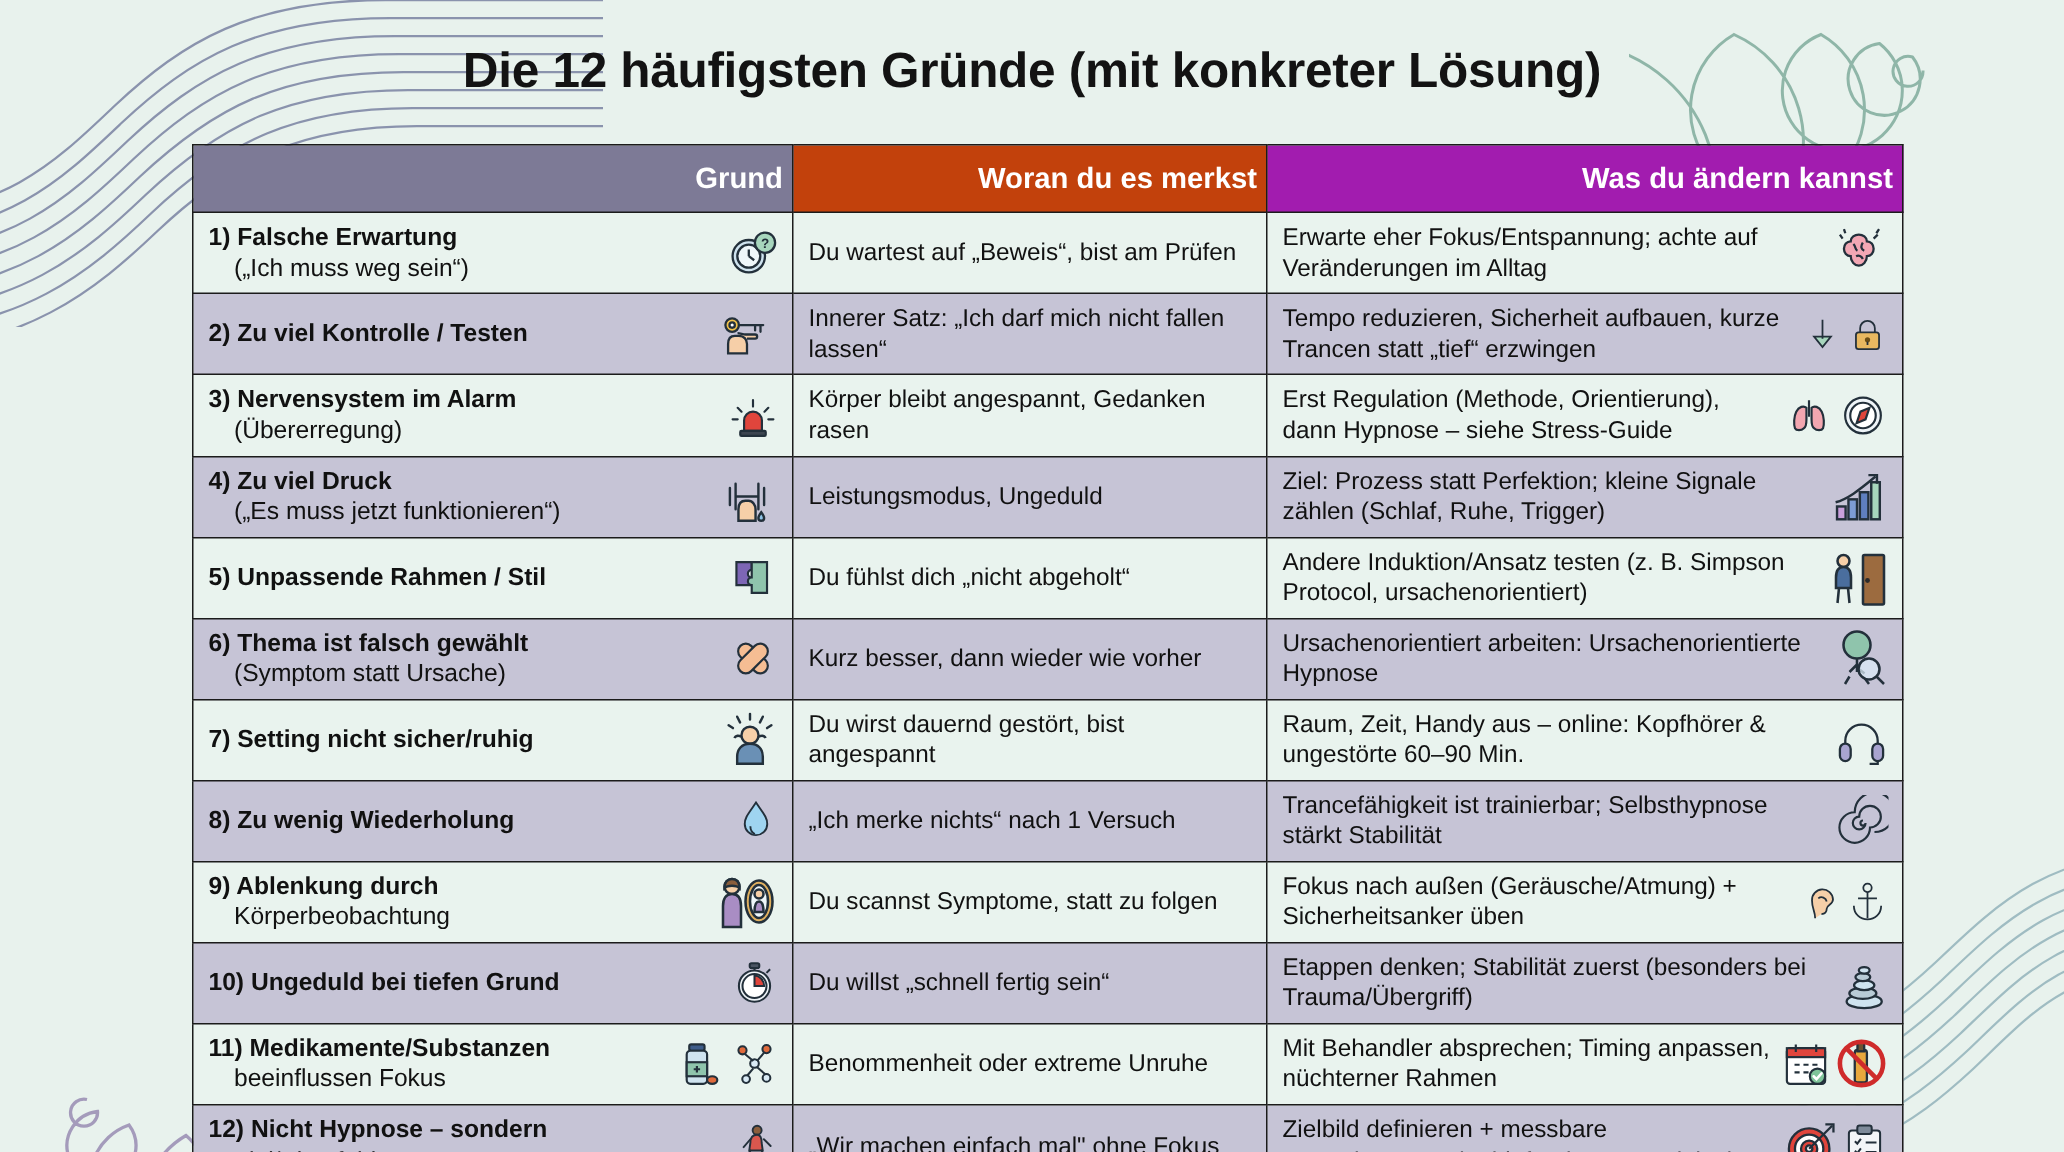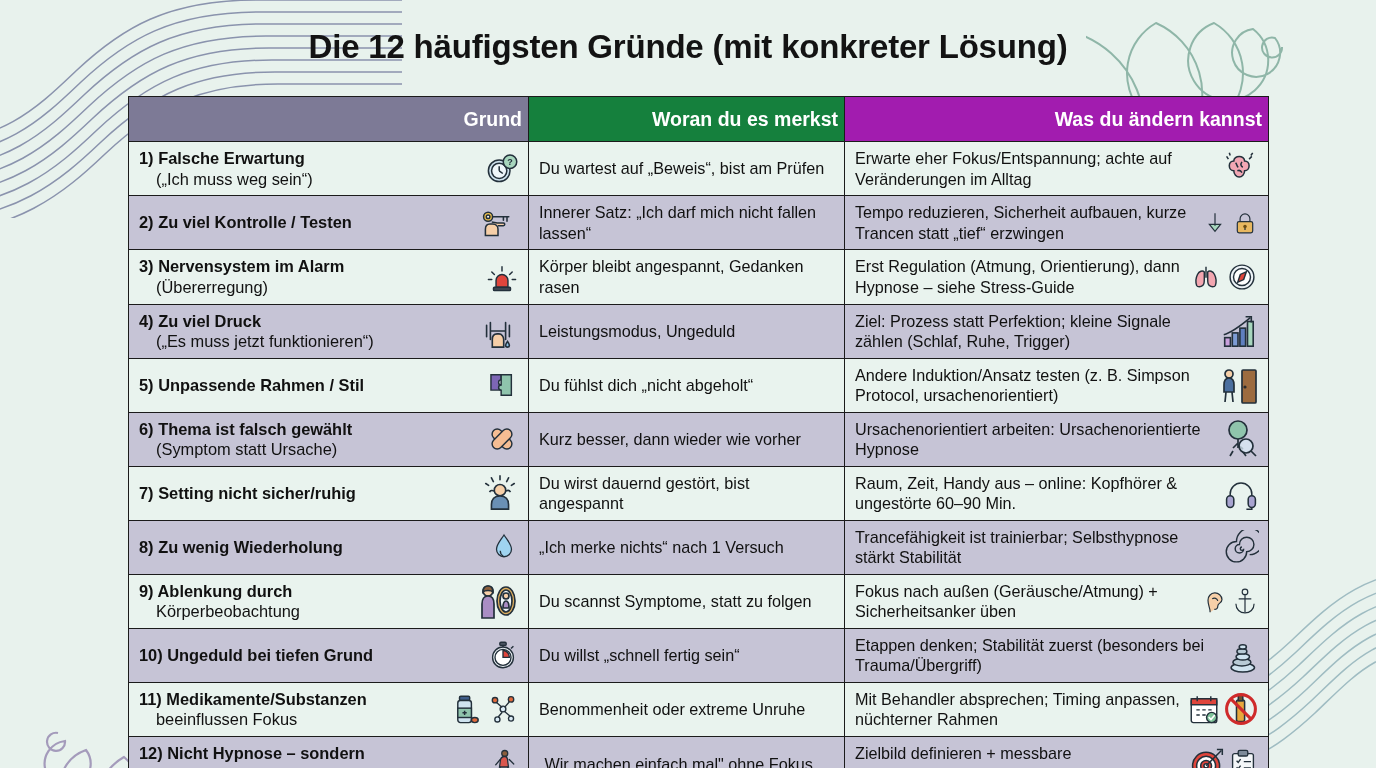--- a/index.html
+++ b/index.html
@@ -134,21 +134,21 @@
 
 <table id="reasons-table">
   <colgroup>
       <col class="c1">
       <col class="c2">
       <col class="c3">
     </colgroup>
   <thead>
     <tr>
       <th style="background: rgb(125, 122, 150);">Grund</th>
-      <th style="background: #15803d;">Woran du es merkst</th>
+      <th style="background: #c2410c;">Woran du es merkst</th>
       <th style="background: #a21caf;">Was du ändern kannst</th>
     </tr>
   </thead>
   <tbody id="tbody">
       <tr class="light">
         <td class="col1">
       <div class="cell">
         <div class="txt">
           <span>1) </span>
           <span>Falsche Erwartung</span>
@@ -253,21 +253,21 @@
             </div>
       </div>
     </td>
     <td class="col2">
       <div class="cell">
             <div class="txt">Körper bleibt angespannt, Gedanken rasen</div>
           </div>
     </td>
     <td class="col3">
       <div class="cell">
-        <div class="txt">Erst Regulation (Atmung, Orientierung), dann Hypnose – siehe Stress-Guide</div>
+        <div class="txt">Erst Regulation (Methode, Orientierung), dann Hypnose – siehe Stress-Guide</div>
         <div class="ico">
               <span>
                 <svg width="34" height="34" viewBox="0 0 40 40">
                   <path d="M20 8v13" stroke="#23303b" stroke-width="1.7" fill="none"></path>
         <path d="M18 14c-2-2-6-1-8 3s-2 10-1 13c1 2 5 2 7 0 2-1 2-4 2-7z" fill="#f3a6b0" stroke="#23303b" stroke-width="1.7"></path>
         <path d="M22 14c2-2 6-1 8 3s2 10 1 13c-1 2-5 2-7 0-2-1-2-4-2-7z" fill="#f3a6b0" stroke="#23303b" stroke-width="1.7"></path>
                 </svg>
               </span>
               <span>
                 <svg width="34" height="34" viewBox="0 0 40 40">

